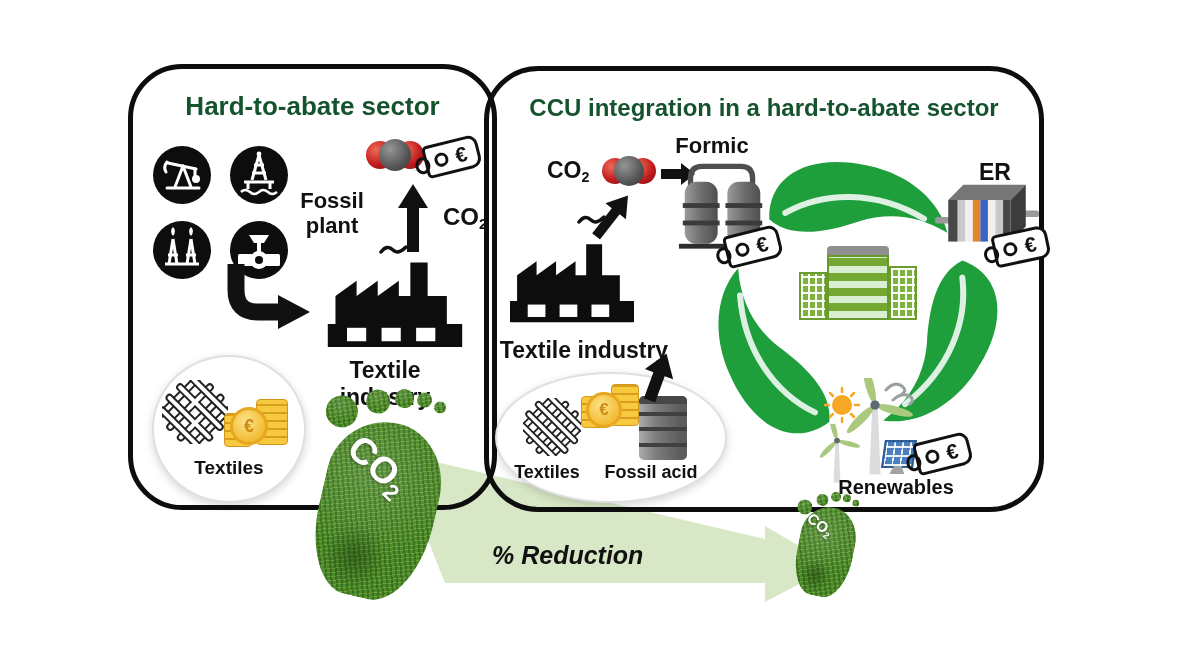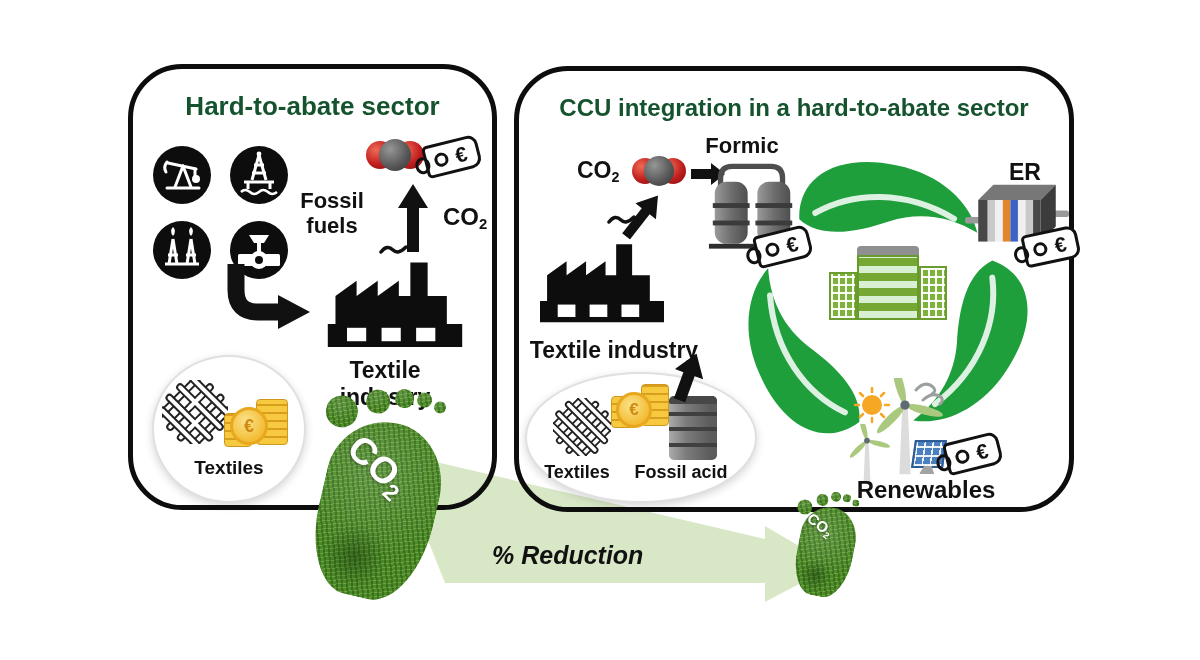--- a/index.html
+++ b/index.html
@@ -122,21 +122,21 @@
         <rect x="8" y="33" width="15" height="12" rx="1.5"></rect>
         <rect x="35" y="33" width="15" height="12" rx="1.5"></rect>
         <circle cx="29" cy="39" r="9"></circle>
         <rect x="27" y="21" width="4" height="11"></rect>
         <path d="M19,14 h20 l-5,8 h-10 z"></path>
       </g>
       <circle cx="29" cy="39" r="4" fill="#0d0d0d"></circle>
     </svg>
 
     <div class="lbl" style="left:157px;top:119px;width:84px;font-size:22px;line-height:25px;">
-      <span>Fossil fuels</span>
+      <span>Fossil plant</span>
     </div>
 
     <div class="molecule" style="left:233px;top:69px;width:58px;height:34px;">
       <div class="atom o" style="left:0;top:3px;width:28px;height:28px;"></div>
       <div class="atom o" style="left:30px;top:3px;width:28px;height:28px;"></div>
       <div class="atom c" style="left:13px;top:1px;width:32px;height:32px;"></div>
     </div>
     <div class="tag" style="left:291px;top:71px;transform:rotate(-14deg);">
       <span class="hole"></span>
       <span class="euro">€</span>
@@ -206,21 +206,21 @@
         <div class="coin-face" style="left:6px;top:8px;width:32px;height:32px;font-size:18px;">
           <span>€</span>
         </div>
       </div>
       <div class="lbl" style="left:0;right:0;bottom:22px;font-size:19px;">
         <span>Textiles</span>
       </div>
     </div>
   </div>
 
-  <div class="panel" style="left:514px;top:66px;width:560px;height:446px;">
+  <div class="panel" style="left:484px;top:66px;width:560px;height:446px;">
     <div class="ptitle" style="top:23px;font-size:24px;">
       <span>CCU integration in a hard-to-abate sector</span>
     </div>
 
     <div class="lbl" style="left:58px;top:86px;font-size:23px;">
       <span>CO</span><sub>2</sub>
     </div>
     <div class="molecule" style="left:113px;top:84px;width:54px;height:32px;">
       <div class="atom o" style="left:0;top:3px;width:26px;height:26px;"></div>
       <div class="atom o" style="left:28px;top:3px;width:26px;height:26px;"></div>
@@ -408,21 +408,21 @@
               <ellipse cx="67" cy="29" rx="20" ry="4.6"></ellipse>
             </g>
         </g>
         <circle cx="45" cy="29" r="5" fill="#5d6a74"></circle>
       </svg>
       <div class="solar" style="left:72px;top:64px;width:32px;height:28px;"></div>
       <div class="tag" style="left:104px;top:61px;transform:rotate(-14deg);">
         <span class="hole"></span>
         <span class="euro">€</span>
       </div>
-      <div class="lbl" style="left:0;top:100px;width:170px;font-size:24px;">
+      <div class="lbl" style="left:0;top:100px;width:170px;font-size:20px;">
         <span>Renewables</span>
       </div>
     </div>
   </div>
 
   <div class="foot" style="left:308px;top:386px;width:152px;height:218px;transform:rotate(10deg);">
     <div class="toe grass" style="left:4px;top:18px;width:32px;height:32px;"></div>
     <div class="toe grass" style="left:42px;top:6px;width:24px;height:24px;"></div>
     <div class="toe grass" style="left:70px;top:1px;width:19px;height:19px;"></div>
     <div class="toe grass" style="left:92px;top:1px;width:15px;height:15px;"></div>

